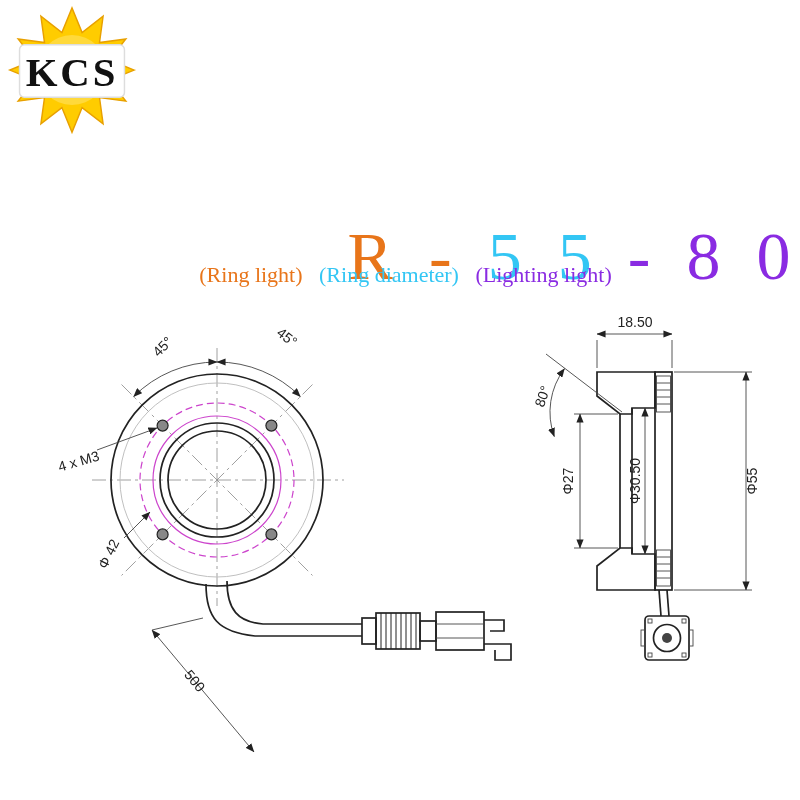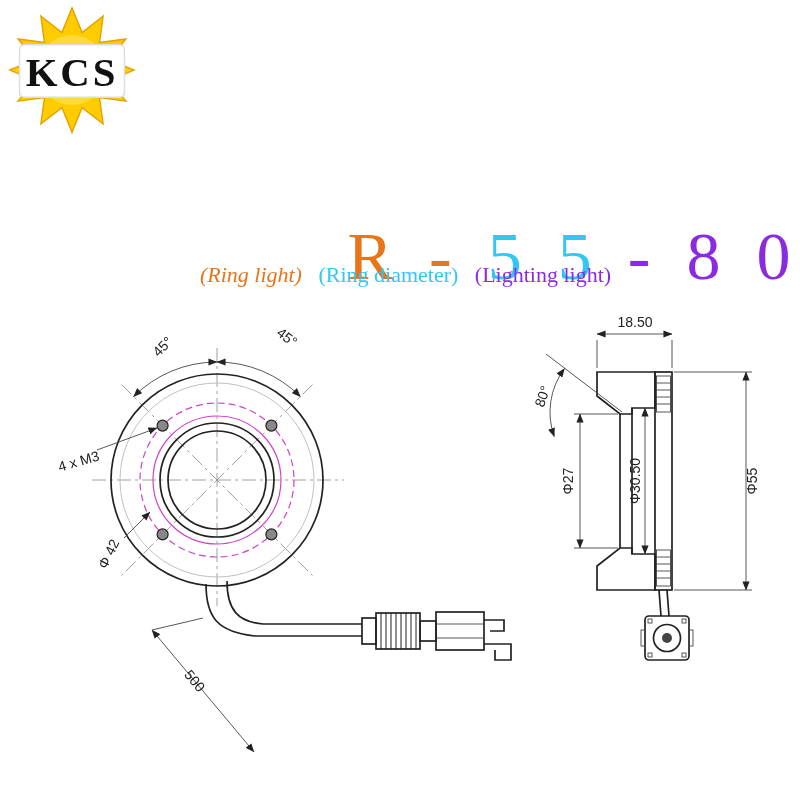--- a/index.html
+++ b/index.html
@@ -13,21 +13,21 @@
     position:absolute;top:138px;left:0;width:800px;text-align:right;
     font-size:68px;letter-spacing:0.14em;white-space:pre;
   }
   .title-orange{color:#E8751A;}
   .title-cyan{color:#33C6F4;}
   .title-purple{color:#8A2BE2;}
   .subtitle-row{
     position:absolute;top:236px;left:0;width:800px;text-align:center;
     font-size:22px;white-space:pre;
   }
-  .sub-orange{color:#E8751A;font-style:italic;}
+  .sub-orange{color:#E8751A;}
   .sub-cyan{color:#33C6F4;}
   .sub-purple{color:#8A2BE2;}
   .drawing{position:absolute;top:0;left:0;width:800px;height:800px;}
   svg text.dim{
     font-family:"Liberation Sans",sans-serif;font-size:14px;fill:#222;
   }
   svg .outline{stroke:#222;stroke-width:1.7;fill:none;}
   svg .thin{stroke:#444;stroke-width:0.9;fill:none;}
   svg .center{stroke:#888;stroke-width:0.8;fill:none;stroke-dasharray:14 4 3 4;}
 </style>

